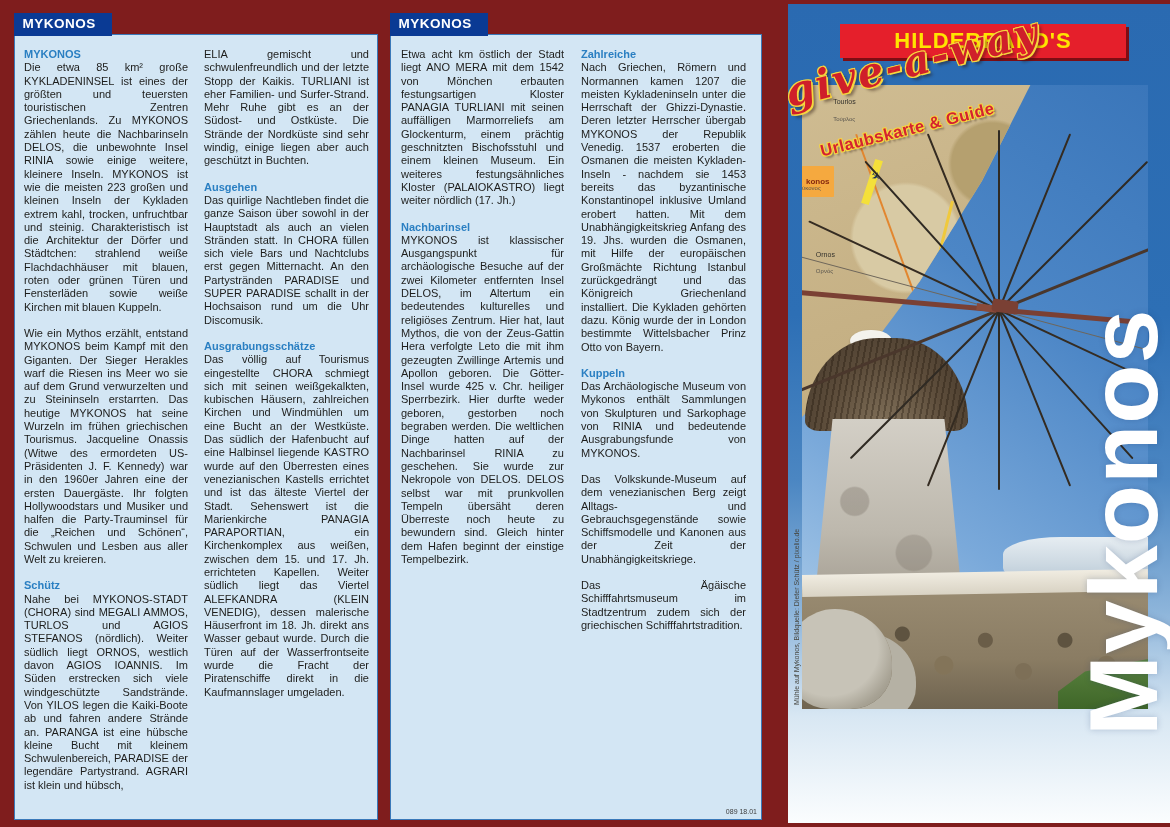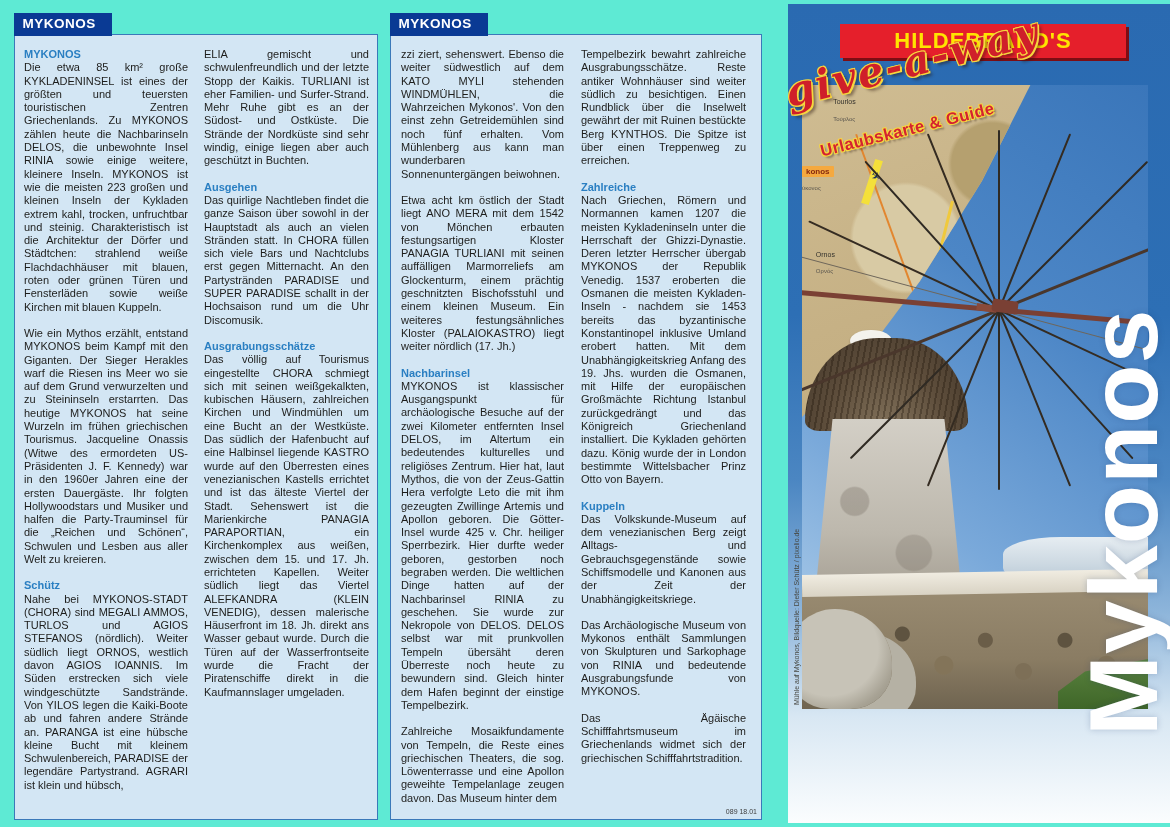--- a/index.html
+++ b/index.html
@@ -1,18 +1,18 @@
 <!DOCTYPE html>
 <html><head>
 <meta charset="utf-8">
 <style>
   * { margin:0; padding:0; box-sizing:border-box; }
   html,body { width:1170px; height:827px; background:#ffffff; overflow:hidden;
               font-family:"Liberation Sans", sans-serif; }
-  .stage { position:relative; width:1170px; height:827px; background:#5eead4; }
+  .stage { position:relative; width:1170px; height:827px; background:#7f1d1d; }
 
   
   .page { position:absolute; top:34px; height:786px; background:#d3e6f4;
           border:1.5px solid #3a79b9; }
   .page1 { left:14px;  width:364px; }
   .page2 { left:390px; width:372px; }
   .tab { position:absolute; top:-22px; left:-1.5px; height:23px; min-width:98px;
          background:#0a3a94; color:#ffffff; font-weight:bold; font-size:13.5px;
          letter-spacing:.5px; padding:3px 10px 0 9px; }
   .col { position:absolute; top:13px; height:762px; overflow:hidden;
@@ -48,21 +48,21 @@
         radial-gradient(circle at 30% 35%, #d8caa4 0 14%, transparent 15%),
         radial-gradient(circle at 60% 45%, #c2ab77 0 12%, transparent 13%),
         linear-gradient(160deg,#cfbc92 0%, #c6b185 45%, #bda878 100%); }
   .map-road-y { position:absolute; left:38%; top:26%; width:3px; height:34%;
       background:#f0c93c; transform:rotate(14deg); }
   .map-road-o { position:absolute; left:24%; top:10%; width:2px; height:40%;
       background:#e2862f; transform:rotate(-20deg); }
   .map-label { position:absolute; font-size:7px; color:#33312c; }
   .map-label-gr { position:absolute; font-size:6px; color:#5a564e; }
   .map-chip { position:absolute; background:#f5a93f; color:#87290f; font-weight:bold;
-      font-size:8px; padding:1px 4px; border-radius:1px; }
+      font-size:8px; padding:11px 4px; border-radius:1px; }
   .runway { position:absolute; left:19%; top:17%; width:8px; height:46px;
       background:#f4e03a; transform:rotate(18deg); }
   .plane { position:absolute; left:20%; top:19.5%; font-size:11px; color:#122a5e;
       transform:rotate(40deg); }
 
   
   .giveaway { position:absolute; left:-6px; top:34px; transform:rotate(-14deg);
       font-family:"DejaVu Serif", serif; font-style:italic; font-weight:bold;
       font-size:41px; color:#cf1f2a; letter-spacing:2px; white-space:nowrap;
       text-shadow:1.5px 1.5px 0 #f6d73e, -1px -1px 0 #f6d73e,
@@ -151,34 +151,31 @@
         <div class="col-heading">Ausgrabungsschätze</div>
         <div class="col-para">Das völlig auf Tourismus eingestellte CHORA schmiegt sich mit seinen weißgekalkten, kubischen Häusern, zahlreichen Kirchen und Windmühlen um eine Bucht an der Westküste. Das südlich der Hafenbucht auf eine Halbinsel liegende KASTRO wurde auf den Überresten eines venezianischen Kastells errichtet und ist das älteste Viertel der Stadt. Sehenswert ist die Marienkirche PANAGIA PARAPORTIAN, ein Kirchenkomplex aus weißen, zwischen dem 15. und 17. Jh. errichteten Kapellen. Weiter südlich liegt das Viertel ALEFKANDRA (KLEIN VENEDIG), dessen malerische Häuserfront im 18. Jh. direkt ans Wasser gebaut wurde. Durch die Türen auf der Wasserfrontseite wurde die Fracht der Piratenschiffe direkt in die Kaufmannslager umgeladen.</div>
       </div>
   </div>
 
   <div class="page page2">
     <div class="tab">
       <span>MYKONOS</span>
     </div>
     <div class="col p2c1">
-        <div class="col-para">zzi ziert, sehenswert. Ebenso die weiter südwestlich auf dem KATO MYLI stehenden WINDMÜHLEN, die Wahrzeichen Mykonos'. Von den einst zehn Getreidemühlen sind noch fünf erhalten. Vom Mühlenberg aus kann man wunderbaren Sonnenuntergängen beiwohnen.</div>
         <div class="col-para">Etwa acht km östlich der Stadt liegt ANO MERA mit dem 1542 von Mönchen erbauten festungsartigen Kloster PANAGIA TURLIANI mit seinen auffälligen Marmorreliefs am Glockenturm, einem prächtig geschnitzten Bischofsstuhl und einem kleinen Museum. Ein weiteres festungsähnliches Kloster (PALAIOKASTRO) liegt weiter nördlich (17. Jh.)</div>
         <div class="col-heading">Nachbarinsel</div>
         <div class="col-para">MYKONOS ist klassischer Ausgangspunkt für archäologische Besuche auf der zwei Kilometer entfernten Insel DELOS, im Altertum ein bedeutendes kulturelles und religiöses Zentrum. Hier hat, laut Mythos, die von der Zeus-Gattin Hera verfolgte Leto die mit ihm gezeugten Zwillinge Artemis und Apollon geboren. Die Götter-Insel wurde 425 v. Chr. heiliger Sperrbezirk. Hier durfte weder geboren, gestorben noch begraben werden. Die weltlichen Dinge hatten auf der Nachbarinsel RINIA zu geschehen. Sie wurde zur Nekropole von DELOS. DELOS selbst war mit prunkvollen Tempeln übersäht deren Überreste noch heute zu bewundern sind. Gleich hinter dem Hafen beginnt der einstige Tempelbezirk.</div>
-        <div class="col-para">Zahlreiche Mosaikfundamente von Tempeln, die Reste eines griechischen Theaters, die sog. Löwenterrasse und eine Apollon geweihte Tempelanlage zeugen davon. Das Museum hinter dem</div>
       </div>
     <div class="col p2c2">
-        <div class="col-para">Tempelbezirk bewahrt zahlreiche Ausgrabungsschätze. Reste antiker Wohnhäuser sind weiter südlich zu besichtigen. Einen Rundblick über die Inselwelt gewährt der mit Ruinen bestückte Berg KYNTHOS. Die Spitze ist über einen Treppenweg zu erreichen.</div>
         <div class="col-heading">Zahlreiche</div>
         <div class="col-para">Nach Griechen, Römern und Normannen kamen 1207 die meisten Kykladeninseln unter die Herrschaft der Ghizzi-Dynastie. Deren letzter Herrscher übergab MYKONOS der Republik Venedig. 1537 eroberten die Osmanen die meisten Kykladen-Inseln - nachdem sie 1453 bereits das byzantinische Konstantinopel inklusive Umland erobert hatten. Mit dem Unabhängigkeitskrieg Anfang des 19. Jhs. wurden die Osmanen, mit Hilfe der europäischen Großmächte Richtung Istanbul zurückgedrängt und das Königreich Griechenland installiert. Die Kykladen gehörten dazu. König wurde der in London bestimmte Wittelsbacher Prinz Otto von Bayern.</div>
         <div class="col-heading">Kuppeln</div>
+        <div class="col-para">Das Archäologische Museum von Mykonos enthält Sammlungen von Skulpturen und Sarkophage von RINIA und bedeutende Ausgrabungsfunde von MYKONOS.</div>
         <div class="col-para">Das Volkskunde-Museum auf dem venezianischen Berg zeigt Alltags- und Gebrauchsgegenstände sowie Schiffsmodelle und Kanonen aus der Zeit der Unabhängigkeitskriege.</div>
-        <div class="col-para">Das Archäologische Museum von Mykonos enthält Sammlungen von Skulpturen und Sarkophage von RINIA und bedeutende Ausgrabungsfunde von MYKONOS.</div>
-        <div class="col-para">Das Ägäische Schifffahrtsmuseum im Griechenlands widmet sich der griechischen Schifffahrtstradition.</div>
+        <div class="col-para">Das Ägäische Schifffahrtsmuseum im Stadtzentrum zudem sich der griechischen Schifffahrtstradition.</div>
       </div>
     <div class="footer-code">089 18.01</div>
   </div>
 
   <div class="cover">
 
     <div class="banner">
       <span>HILDEBRAND'S</span>
     </div>
 

